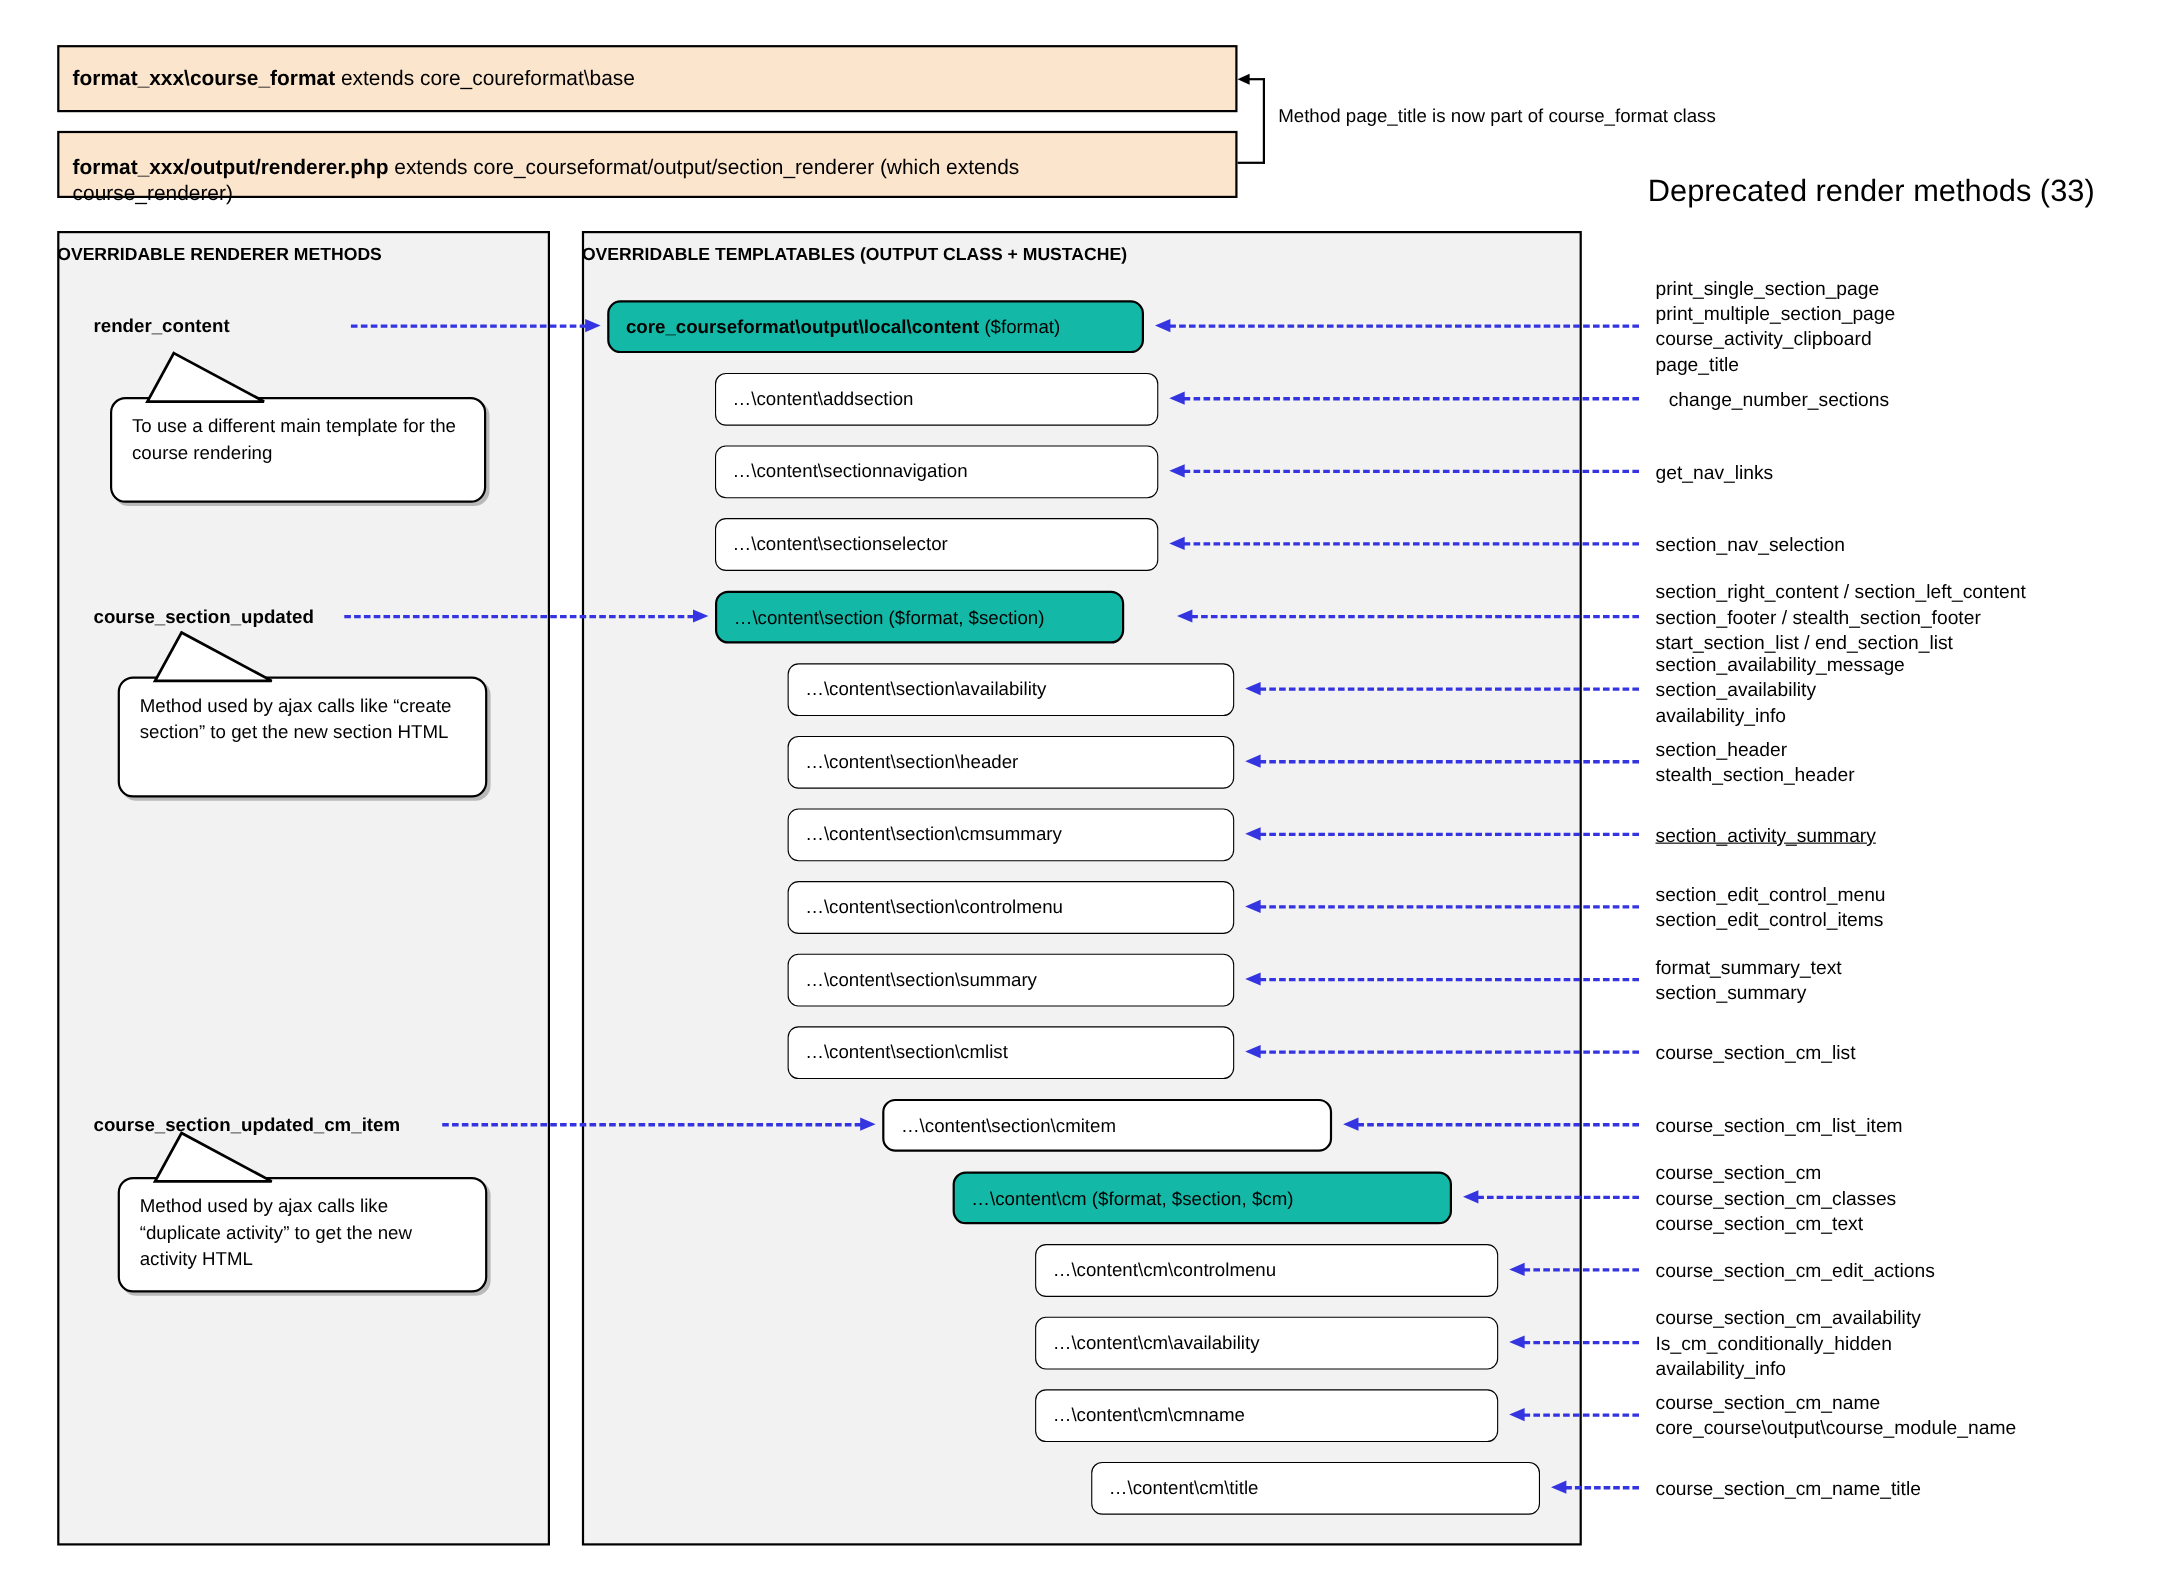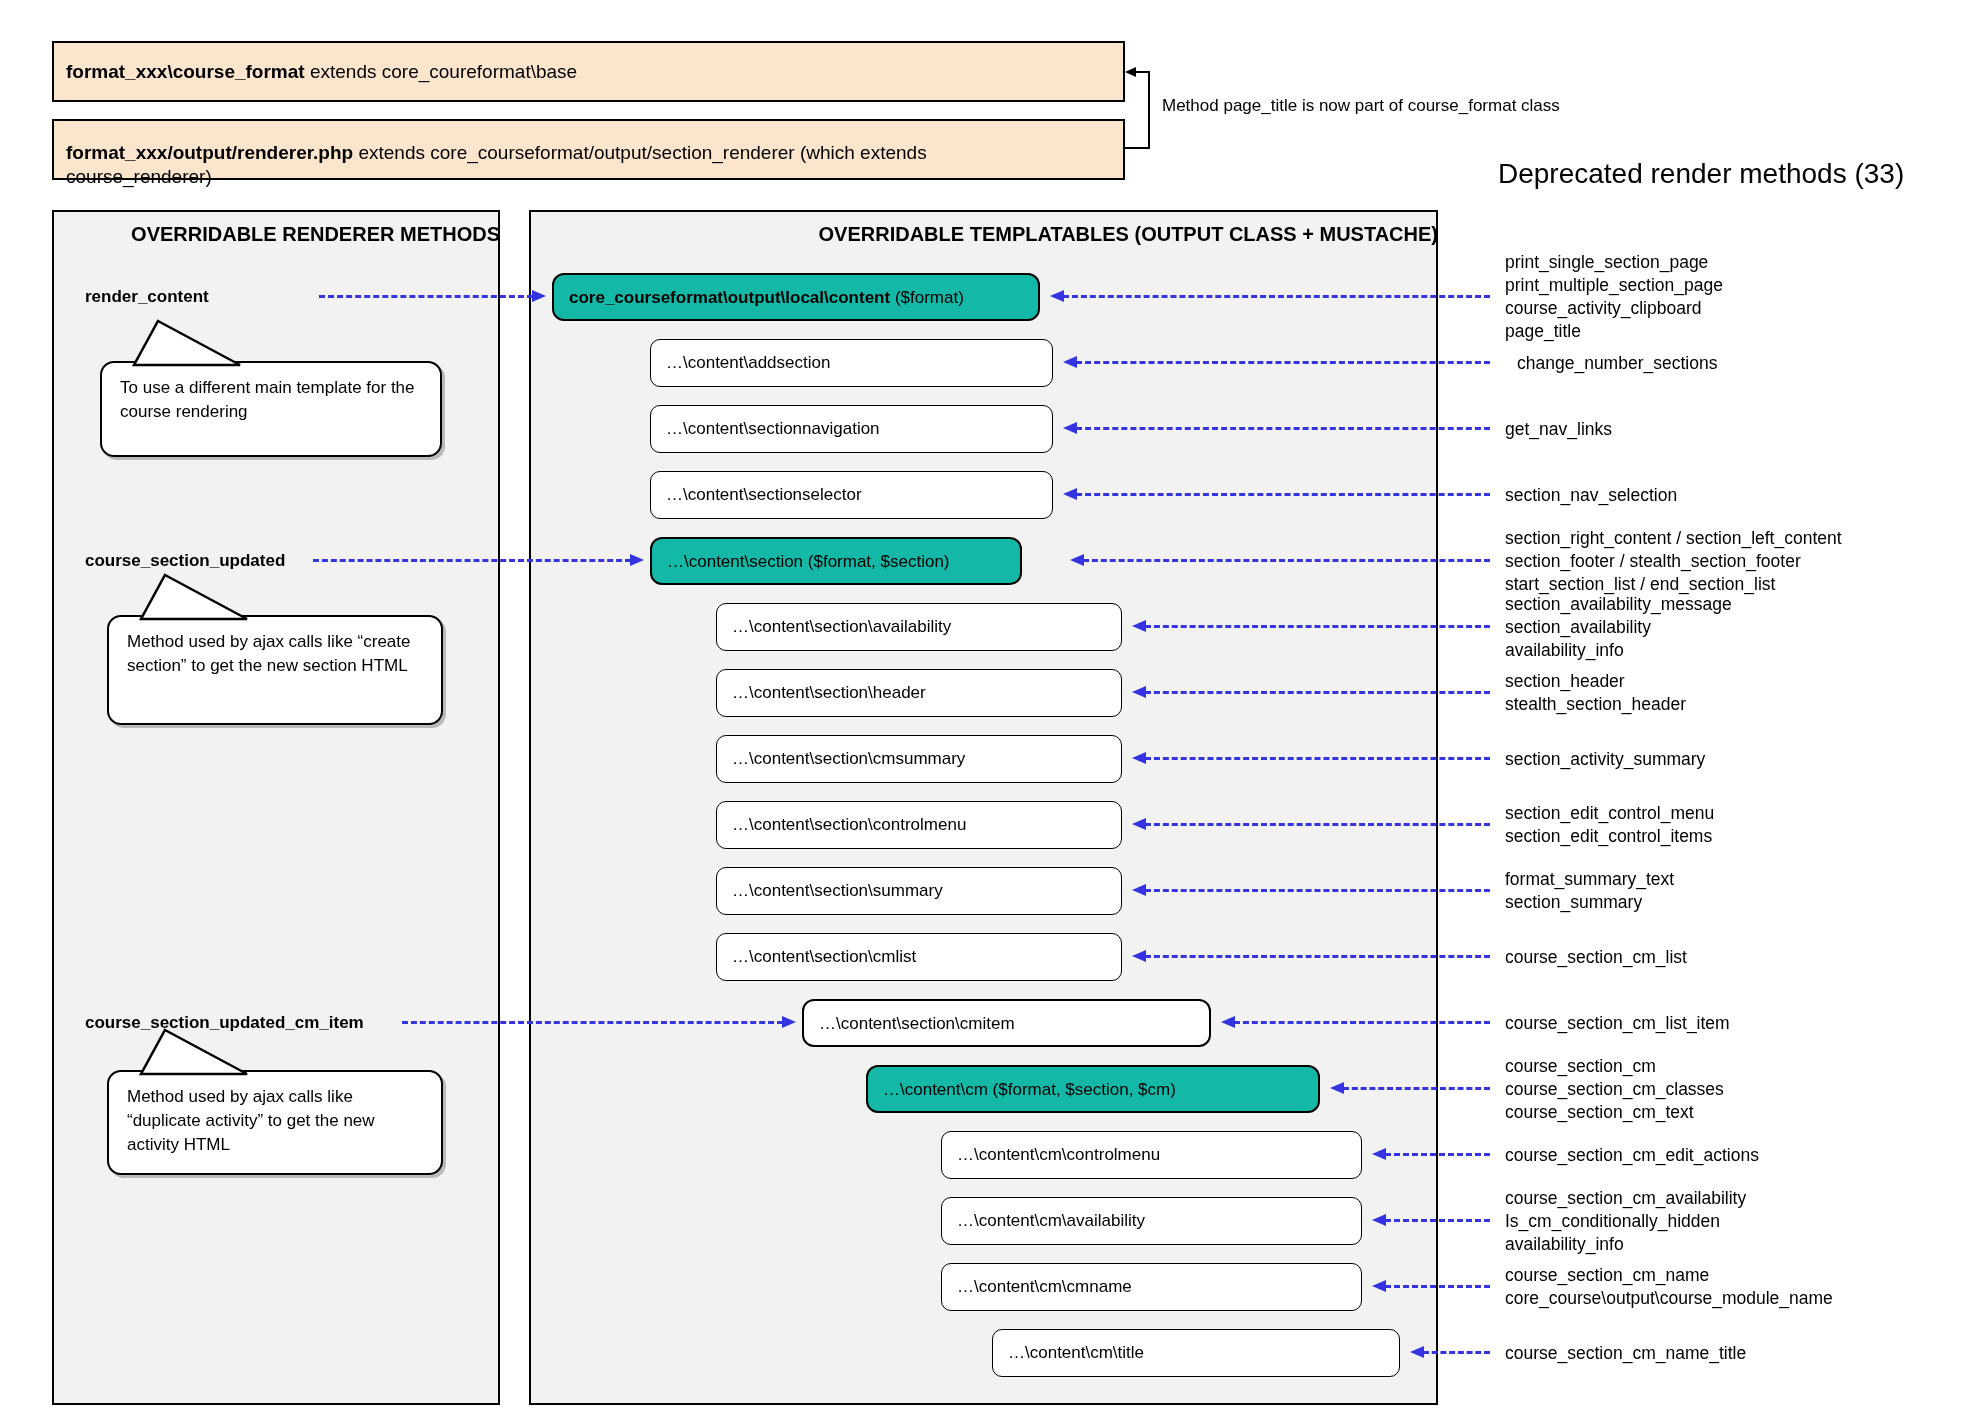--- a/index.html
+++ b/index.html
@@ -13,21 +13,21 @@
   .bline{position:absolute;background:#000;}
   .bracket-head{position:absolute;width:0;height:0;border-top:5px solid transparent;
           border-bottom:5px solid transparent;border-right:11px solid #000;}
 
   #note-text{position:absolute;left:1162px;top:96px;font-size:17px;white-space:nowrap;}
   #deprecated-title{position:absolute;left:1498px;top:158px;font-size:28px;white-space:nowrap;}
 
   .panel{position:absolute;top:210px;height:1195px;background:#f2f2f2;border:2px solid #000;box-sizing:border-box;}
   #left-panel{left:52px;width:448px;}
   #middle-panel{left:529px;width:909px;}
-  .panel-title{position:absolute;top:223px;font-weight:bold;font-size:20px;text-align:right;white-space:nowrap;}
+  .panel-title{position:absolute;top:223px;font-weight:bold;font-size:16px;text-align:left;white-space:nowrap;}
   #lp-title{left:52px;width:448px;}
   #mp-title{left:529px;width:909px;}
 
   .rowbox{position:absolute;height:48px;background:#fff;border:1.5px solid #000;border-radius:10px;
           box-sizing:border-box;font-size:17px;line-height:45px;padding-left:15px;white-space:nowrap;}
   .rowbox.orange{background:#14b8a6;border-width:2px;border-radius:12px;}
   .rowbox.thick{border-width:2.5px;border-radius:12px;}
 
   .mlabel{position:absolute;font-weight:bold;font-size:17px;line-height:22px;white-space:nowrap;}
 
@@ -177,21 +177,21 @@
     </div>
     <div class="rgroup" style="top: 592.5px;">
       <div class="rline">section_availability_message</div>
       <div class="rline">section_availability</div>
       <div class="rline">availability_info</div>
     </div>
     <div class="rgroup" style="top: 670px;">
       <div class="rline">section_header</div>
       <div class="rline">stealth_section_header</div>
     </div>
-    <div class="rgroup" style="top: 747.5px;">
+    <div class="rgroup" style="top: 747.5px; text-decoration: underline;">
       <div class="rline">section_activity_summary</div>
     </div>
     <div class="rgroup" style="top: 802px;">
       <div class="rline">section_edit_control_menu</div>
       <div class="rline">section_edit_control_items</div>
     </div>
     <div class="rgroup" style="top: 868px;">
       <div class="rline">format_summary_text</div>
       <div class="rline">section_summary</div>
     </div>

